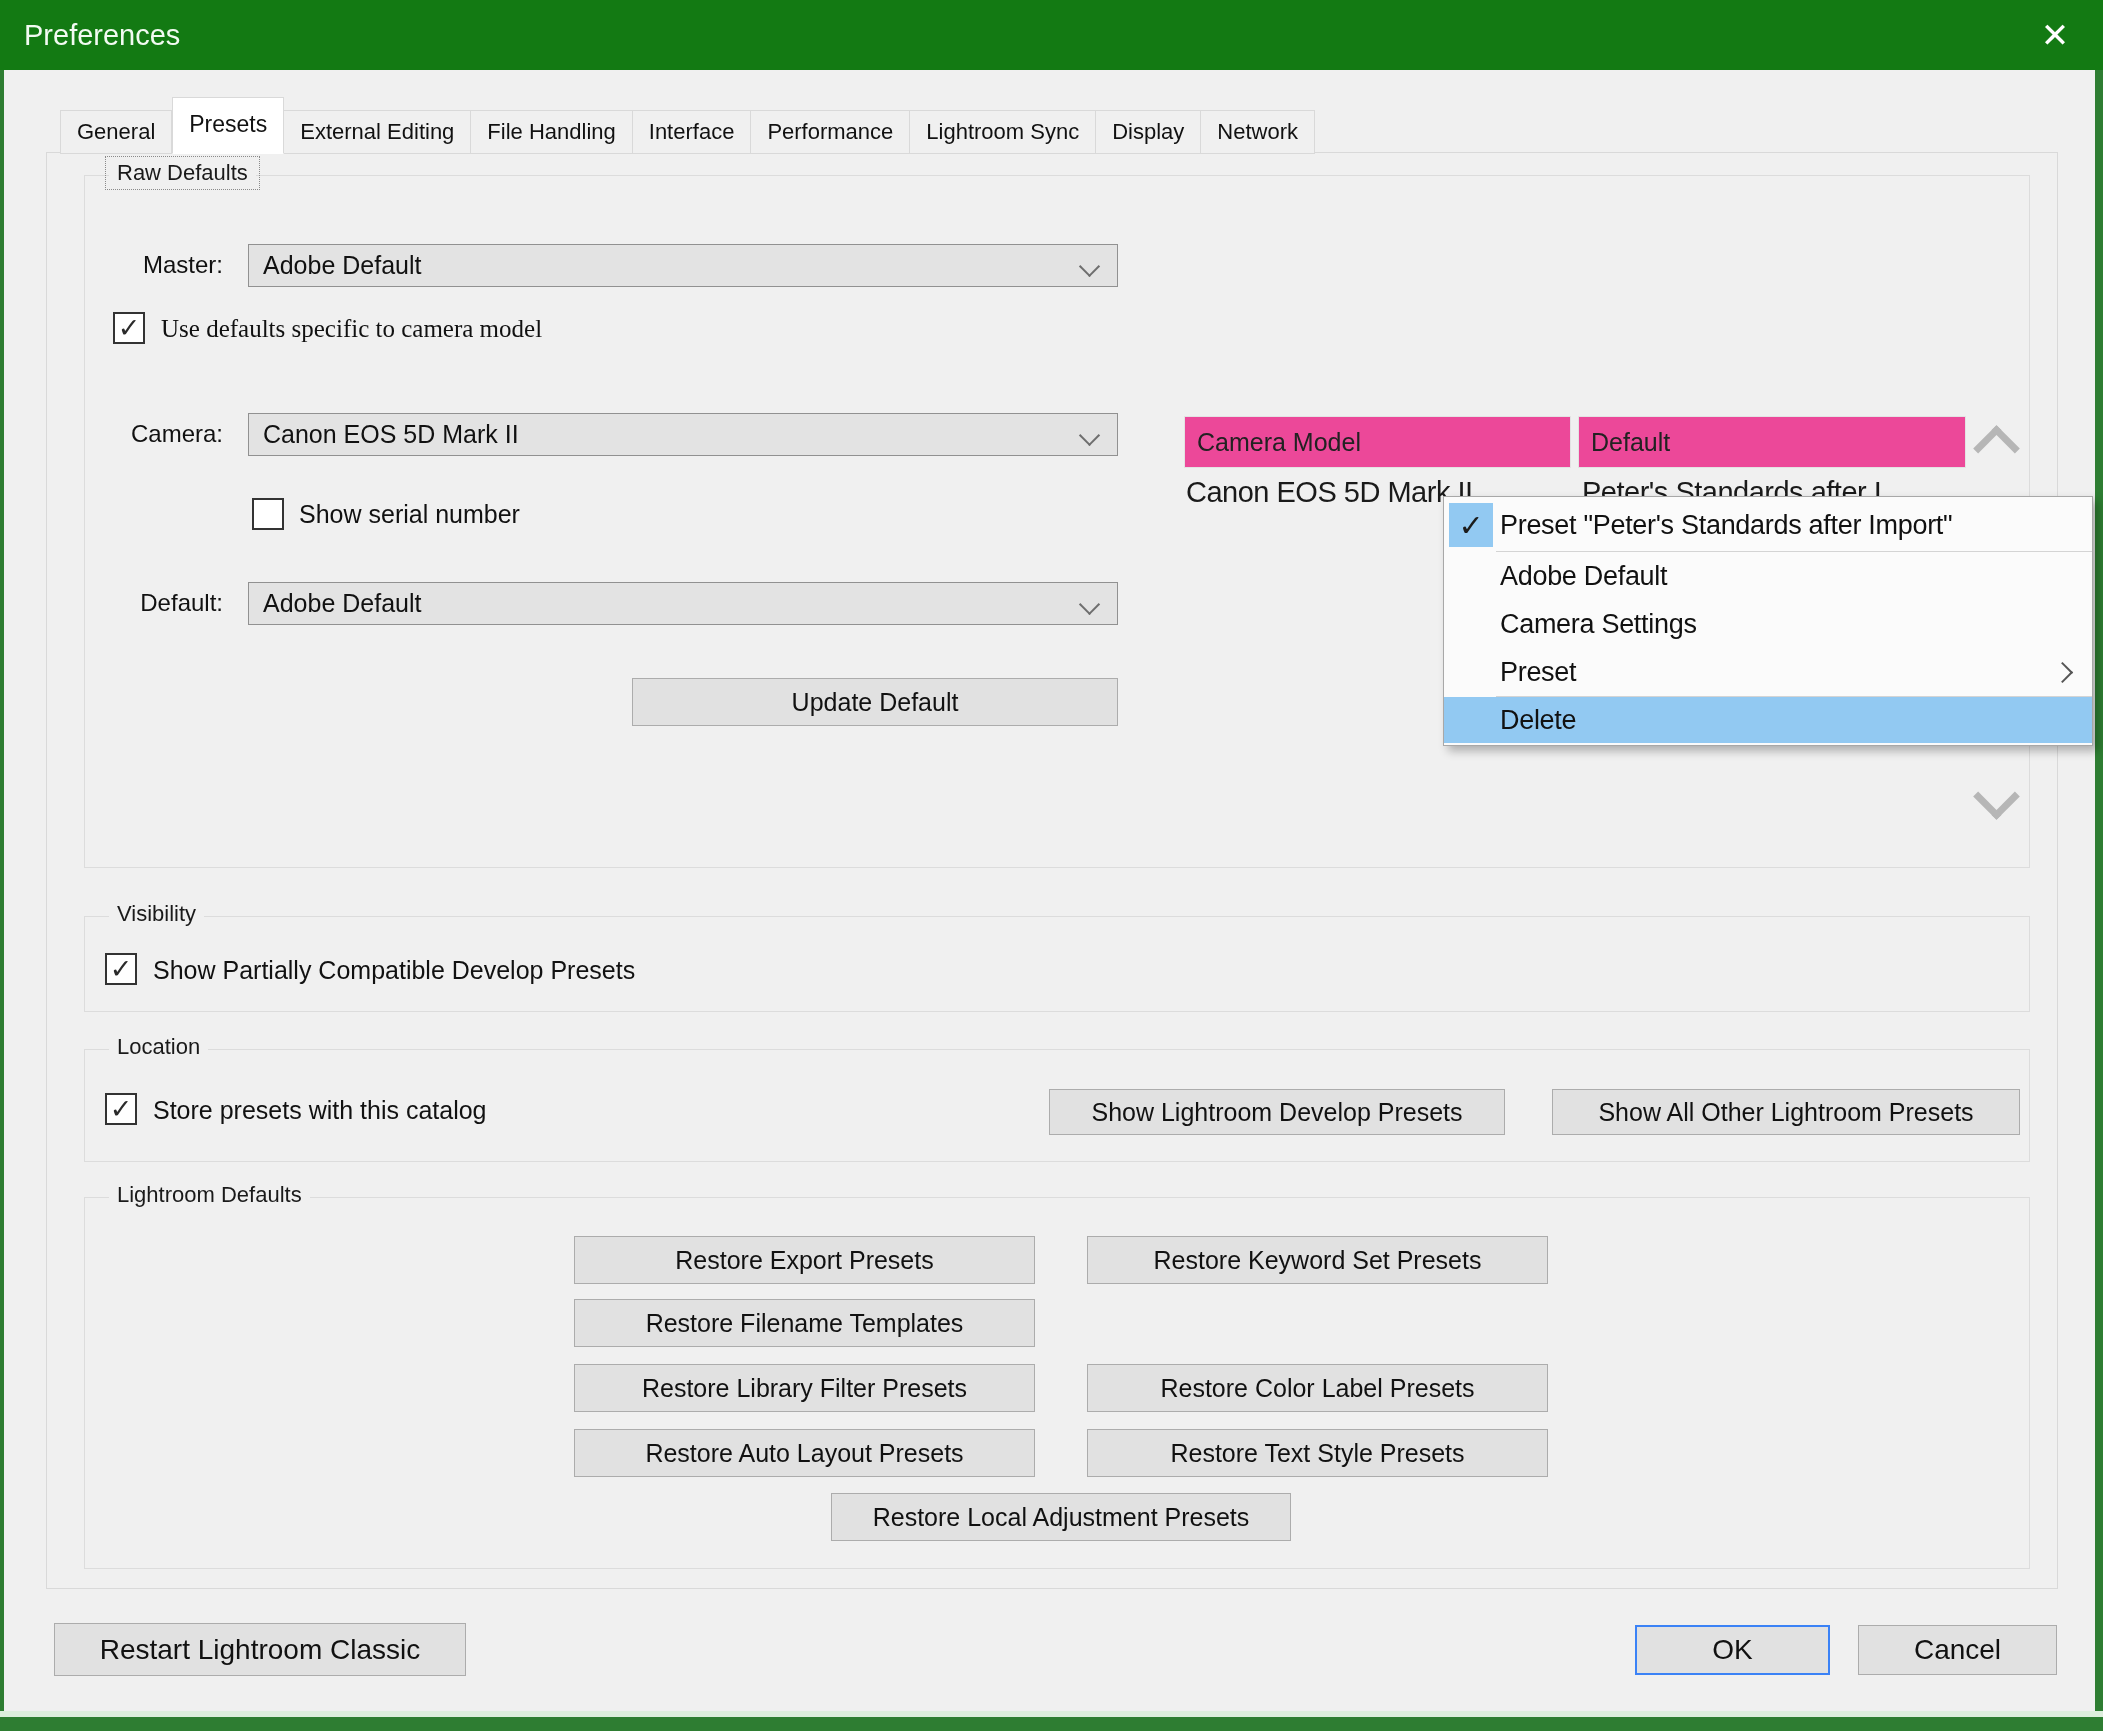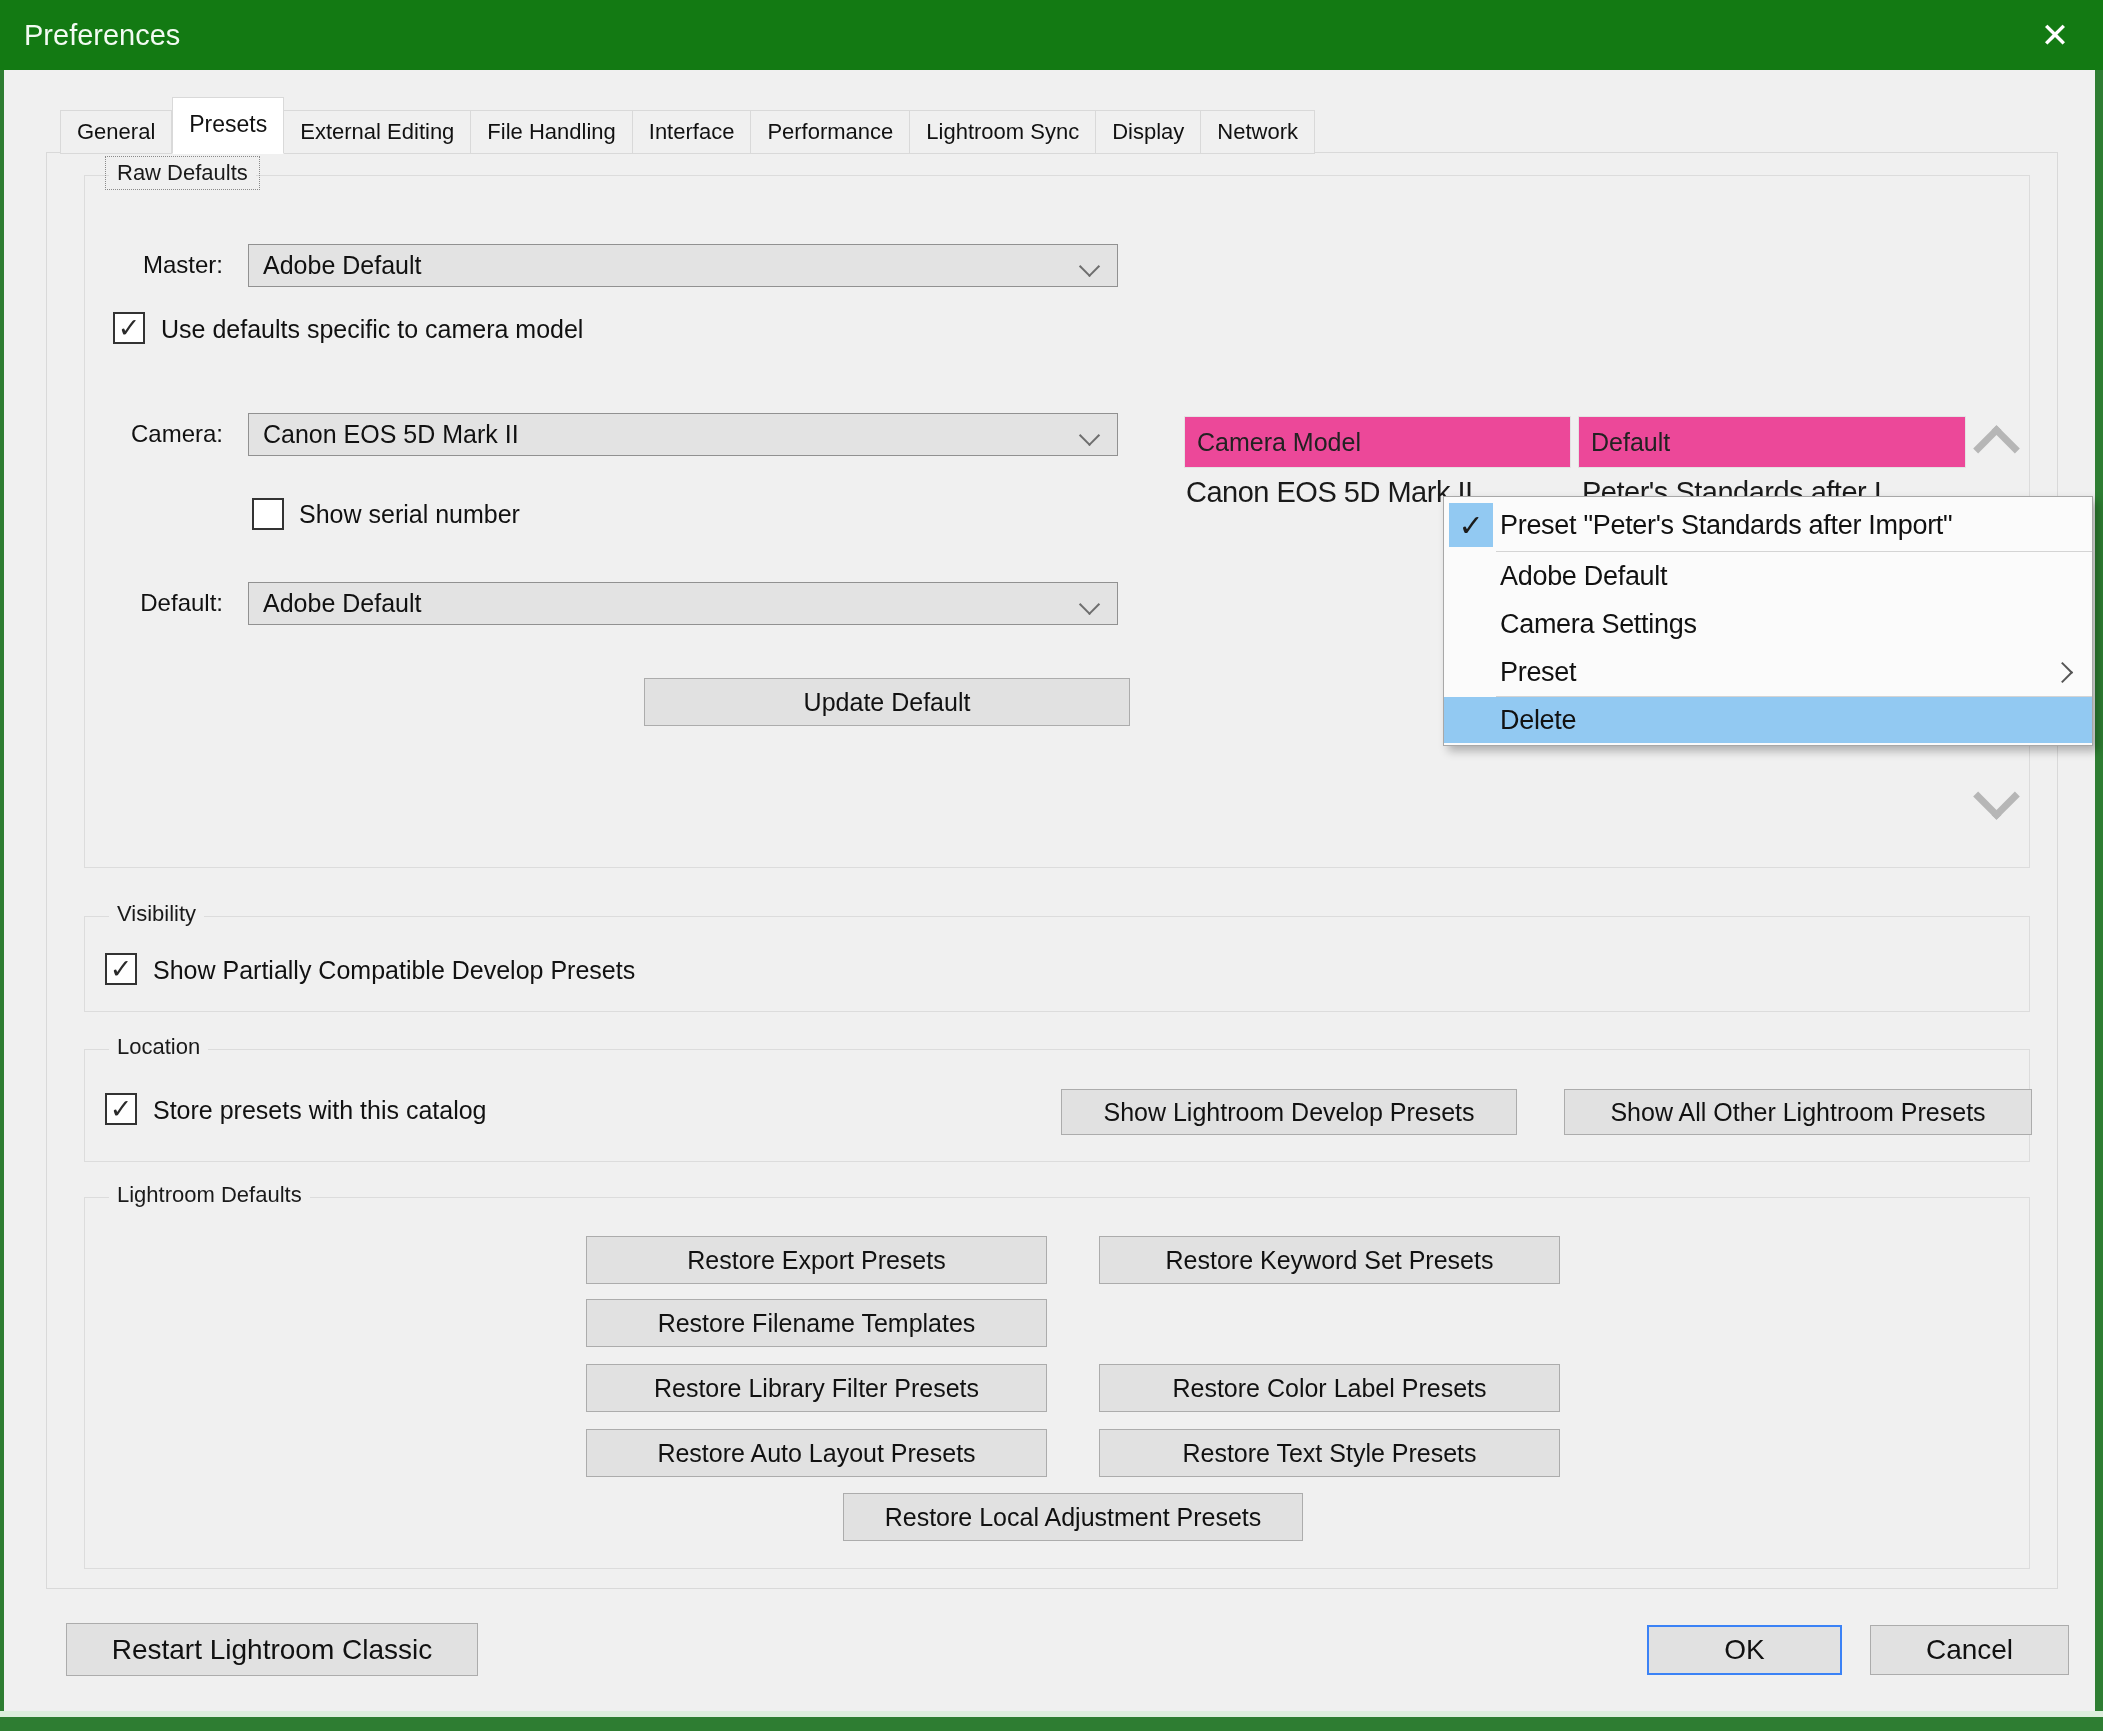--- a/index.html
+++ b/index.html
@@ -37,21 +37,21 @@
   .form-label{position:absolute;width:139px;font-size:24px;line-height:30px;text-align:right;color:#111;z-index:3;}
   .combo{position:absolute;background:#e3e3e3;border:1px solid #919191;box-sizing:border-box;
          display:flex;align-items:center;padding-left:14px;font-size:25px;color:#111;z-index:3;}
   .combo-chev{position:absolute;right:20px;top:14px;width:13px;height:13px;border:solid #6e6e6e;border-width:0 2px 2px 0;transform:rotate(45deg);}
 
   .cb{position:absolute;width:32px;height:32px;background:#ffffff;border:2px solid #333333;box-sizing:border-box;
       display:flex;align-items:center;justify-content:center;font-size:27px;color:#2b2b2b;z-index:3;}
   .cb-label{position:absolute;font-size:25px;line-height:30px;white-space:nowrap;color:#111;z-index:3;}
 
   .btn{position:absolute;background:#e1e1e1;border:1px solid #acacac;box-sizing:border-box;
-       display:flex;align-items:center;justify-content:center;font-size:25px;color:#111;z-index:3;white-space:nowrap;margin-left:12px;}
+       display:flex;align-items:center;justify-content:center;font-size:25px;color:#111;z-index:3;white-space:nowrap;}
   .btn.default-focus{border:2px solid #3b82f6;}
   .btn.big{font-size:28px;}
 
   
   .th{position:absolute;background:#ec4899;border:1px solid #e3e3e3;box-sizing:border-box;
       display:flex;align-items:center;padding-left:12px;font-size:25px;color:#222;z-index:2;}
   .td{position:absolute;font-size:29px;line-height:40px;color:#1a1a1a;white-space:nowrap;overflow:hidden;z-index:2;letter-spacing:-0.5px;}
   .scroll-chev{position:absolute;width:26px;height:26px;border:solid #b6b6b6;border-width:7px 7px 0 0;z-index:2;}
   .scroll-chev.up{transform:rotate(-45deg);}
   .scroll-chev.down{transform:rotate(135deg);}
@@ -105,21 +105,21 @@
 
   <div class="form-label" style="left:84px;top:250px;">Master:</div>
   <div class="combo" style="left:248px;top:244px;width:870px;height:43px;">
     <span>Adobe Default</span>
     <span class="combo-chev"></span>
   </div>
 
   <div class="cb" style="left:113px;top:312px;">
     <span>✓</span>
   </div>
-  <div class="cb-label" style="left:161px;top:314px;">Use defaults specific to camera model</div>
+  <div class="cb-label" style="left:161px;top:314px;font-family:Liberation Serif, serif;">Use defaults specific to camera model</div>
 
   <div class="form-label" style="left:84px;top:419px;">Camera:</div>
   <div class="combo" style="left:248px;top:413px;width:870px;height:43px;">
     <span>Canon EOS 5D Mark II</span>
     <span class="combo-chev"></span>
   </div>
 
   <div class="cb" style="left:252px;top:498px;"></div>
   <div class="cb-label" style="left:299px;top:499px;">Show serial number</div>
 

